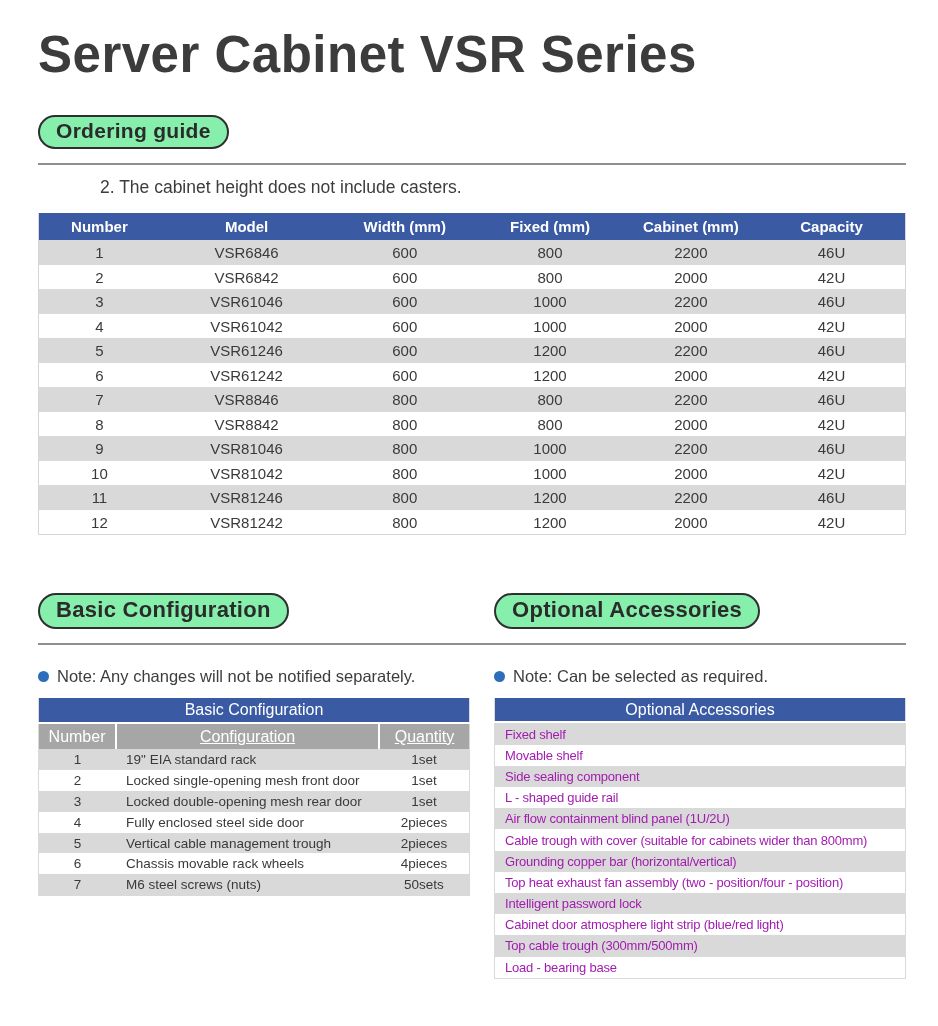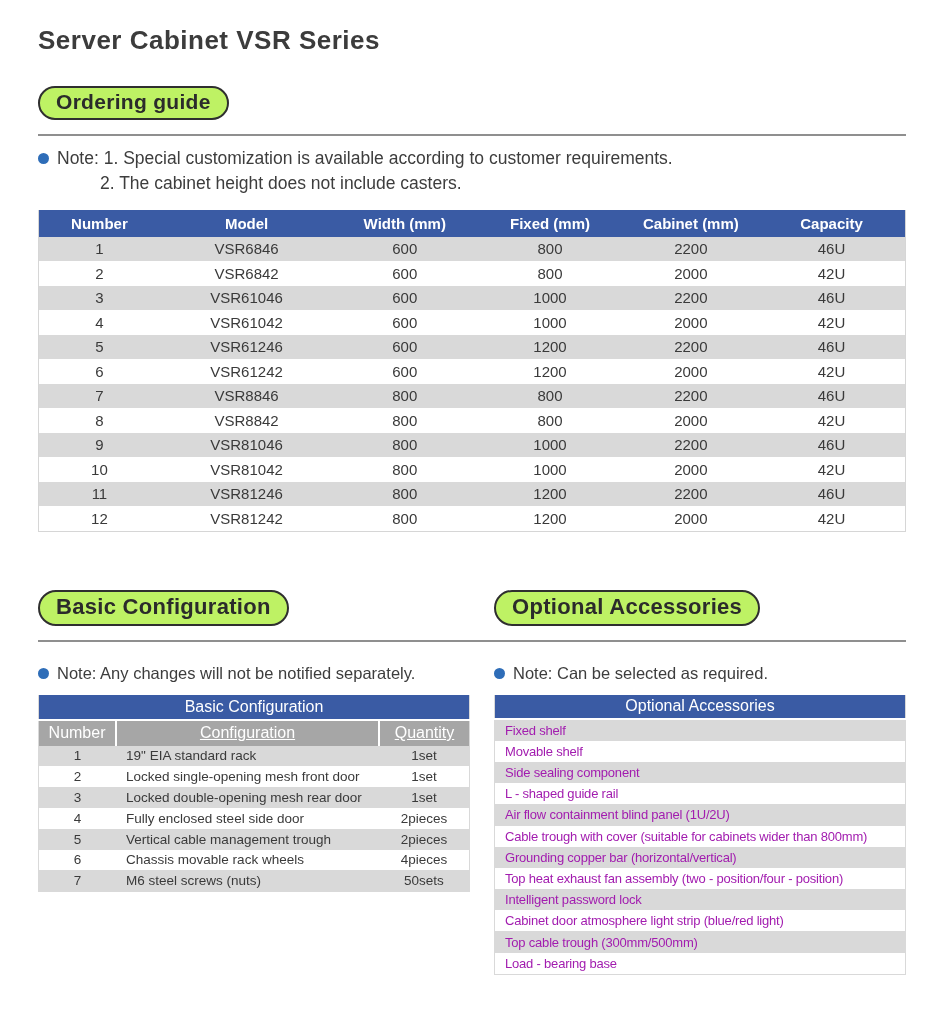--- a/index.html
+++ b/index.html
@@ -6,30 +6,30 @@
   body{
     width:938px;height:1026px;overflow:hidden;
     font-family:"Liberation Sans","DejaVu Sans",sans-serif;
     color:#3d3d3d;
     -webkit-font-smoothing:antialiased;
   }
   .content{width:868px;margin-left:38px;}
   
   .page-title{
     margin:26px 0 0 0;
-    font-size:26px;font-weight:700;color:#3c3c3c;
+    font-size:51px;font-weight:700;color:#3c3c3c;
     letter-spacing:.5px;line-height:1.15;
   }
   
   .pill{
     display:inline-block;
     border:2px solid #2f2f2f;border-radius:18px;
     padding:2px 16px 4px 16px;
     font-size:21px;font-weight:700;color:#2b2b2b;
-    background:#bef264;letter-spacing:.3px;
+    background:#86efac;letter-spacing:.3px;
   }
   .pill-row1{margin-top:30px;}
   .pill-row2{margin-top:58px;display:flex;}
   .pill-row2 .cell-left{width:456px;}
   .pill-row2 .pill{font-size:22px;}
   .divider{border:none;border-top:2px solid #8f8f8f;margin:14px 0 0 0;width:868px;}
   
   .note-block{margin-top:10px;font-size:17.5px;color:#3d3d3d;line-height:1.42;}
   .note-line{display:flex;align-items:center;}
   .bullet{
@@ -98,24 +98,20 @@
 <div class="content">
 
   <h1 class="page-title">Server Cabinet VSR Series</h1>
 
   <div class="pill-row1">
     <span class="pill">Ordering guide</span>
   </div>
   <hr class="divider">
 
   <div class="note-block">
-    <div class="note-line">
-      <span class="bullet"></span>
-      <span>Note: 1. Special customization is available according to customer requirements.</span>
-    </div>
     <div class="note-indent">2. The cabinet height does not include casters.</div>
   </div>
 
   <table class="main-table">
     <colgroup>
       <col class="c1">
         <col class="c2">
         <col class="c3">
         <col class="c4">
         <col class="c5">

